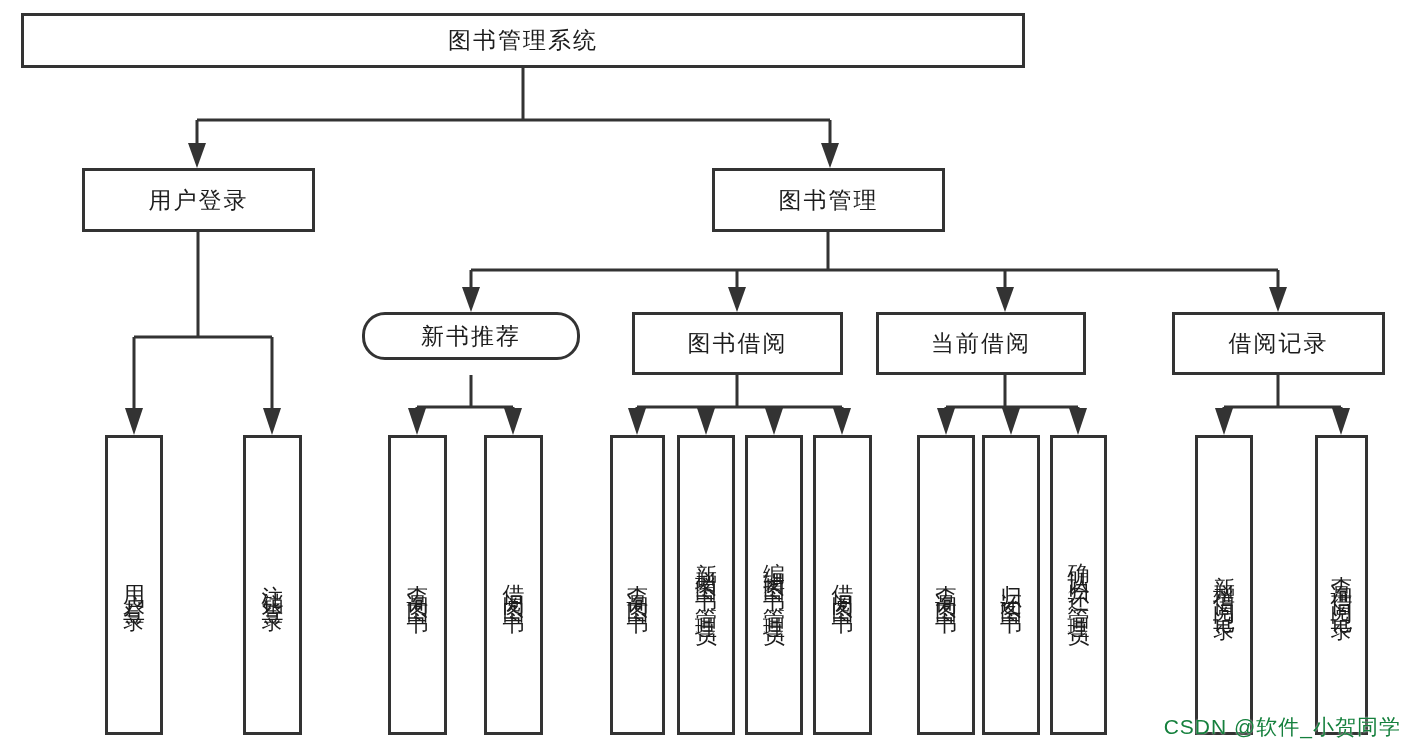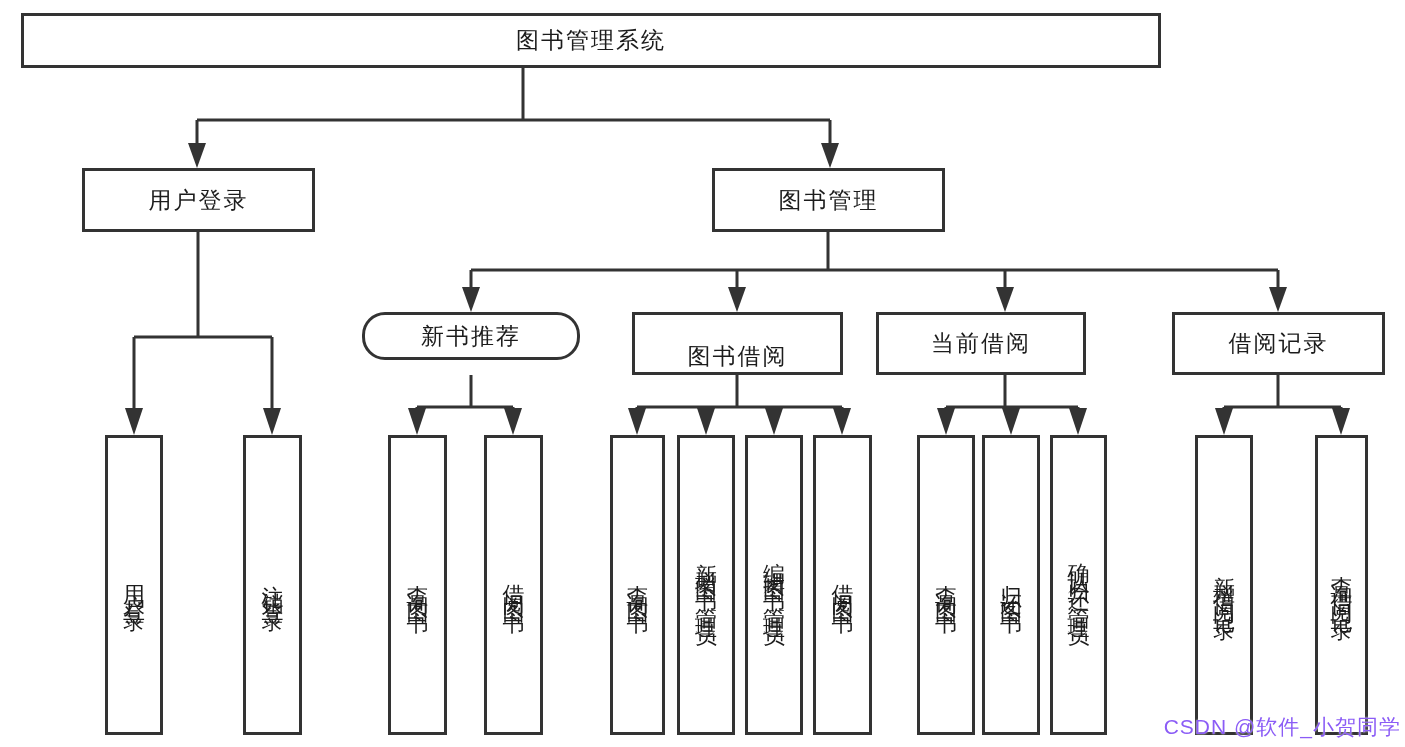--- a/index.html
+++ b/index.html
@@ -34,21 +34,21 @@
     font-size: 22px;
     letter-spacing: 9px;
     line-height: 1;
   }
   .box.v span { display: inline-block; }
   .watermark {
     position: absolute;
     right: 4px;
     bottom: 6px;
     font-size: 21px;
-    color: #8b5cf6;
+    color: #15803d;
     text-shadow: 0 0 2px #ffffff;
     letter-spacing: 1px;
     z-index: 5;
     pointer-events: none;
   }
 </style>
 </head>
 <body>
 
 <div class="stage">
@@ -89,35 +89,35 @@
       <polygon points="765,408 783,408 774,435"></polygon>
       <polygon points="833,408 851,408 842,435"></polygon>
       <polygon points="937,408 955,408 946,435"></polygon>
       <polygon points="1002,408 1020,408 1011,435"></polygon>
       <polygon points="1069,408 1087,408 1078,435"></polygon>
       <polygon points="1215,408 1233,408 1224,435"></polygon>
       <polygon points="1332,408 1350,408 1341,435"></polygon>
     </g>
   </svg>
 
-  <div class="box h" style="left:21px; top:13px; width:1140px; height:55px;">
+  <div class="box h" style="left:21px; top:13px; width:1004px; height:55px;">
     <span>图书管理系统</span>
   </div>
 
   <div class="box h" style="left:82px; top:168px; width:233px; height:64px;">
     <span>用户登录</span>
   </div>
   <div class="box h" style="left:712px; top:168px; width:233px; height:64px;text-align:center;">
     <span>图书管理</span>
   </div>
 
   <div class="box h" style="left:362px; top:312px; width:218px; height:48px;border-radius:23px;">
     <span>新书推荐</span>
   </div>
-  <div class="box h" style="left:632px; top:312px; width:211px; height:63px;align-items:flex-end;">
+  <div class="box h" style="left:632px; top:312px; width:211px; height:63px;">
     <span>图书借阅</span>
   </div>
   <div class="box h" style="left:876px; top:312px; width:210px; height:63px;">
     <span>当前借阅</span>
   </div>
   <div class="box h" style="left:1172px; top:312px; width:213px; height:63px;">
     <span>借阅记录</span>
   </div>
 
   <div class="box v" style="left:105px; top:435px; width:58px; height:300px;">

